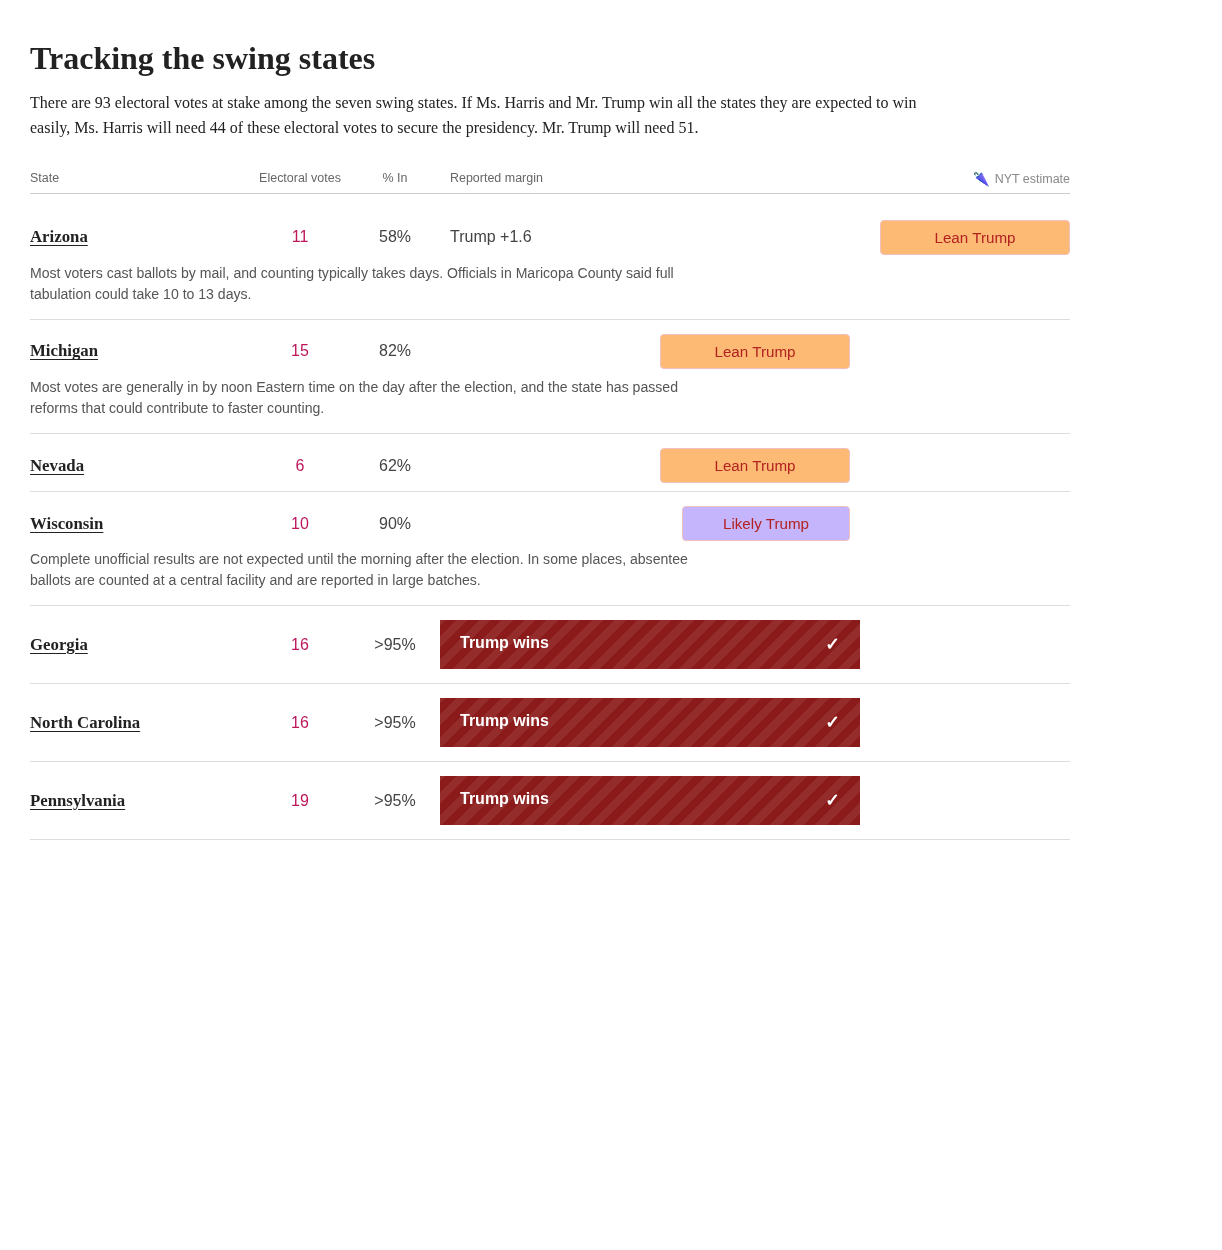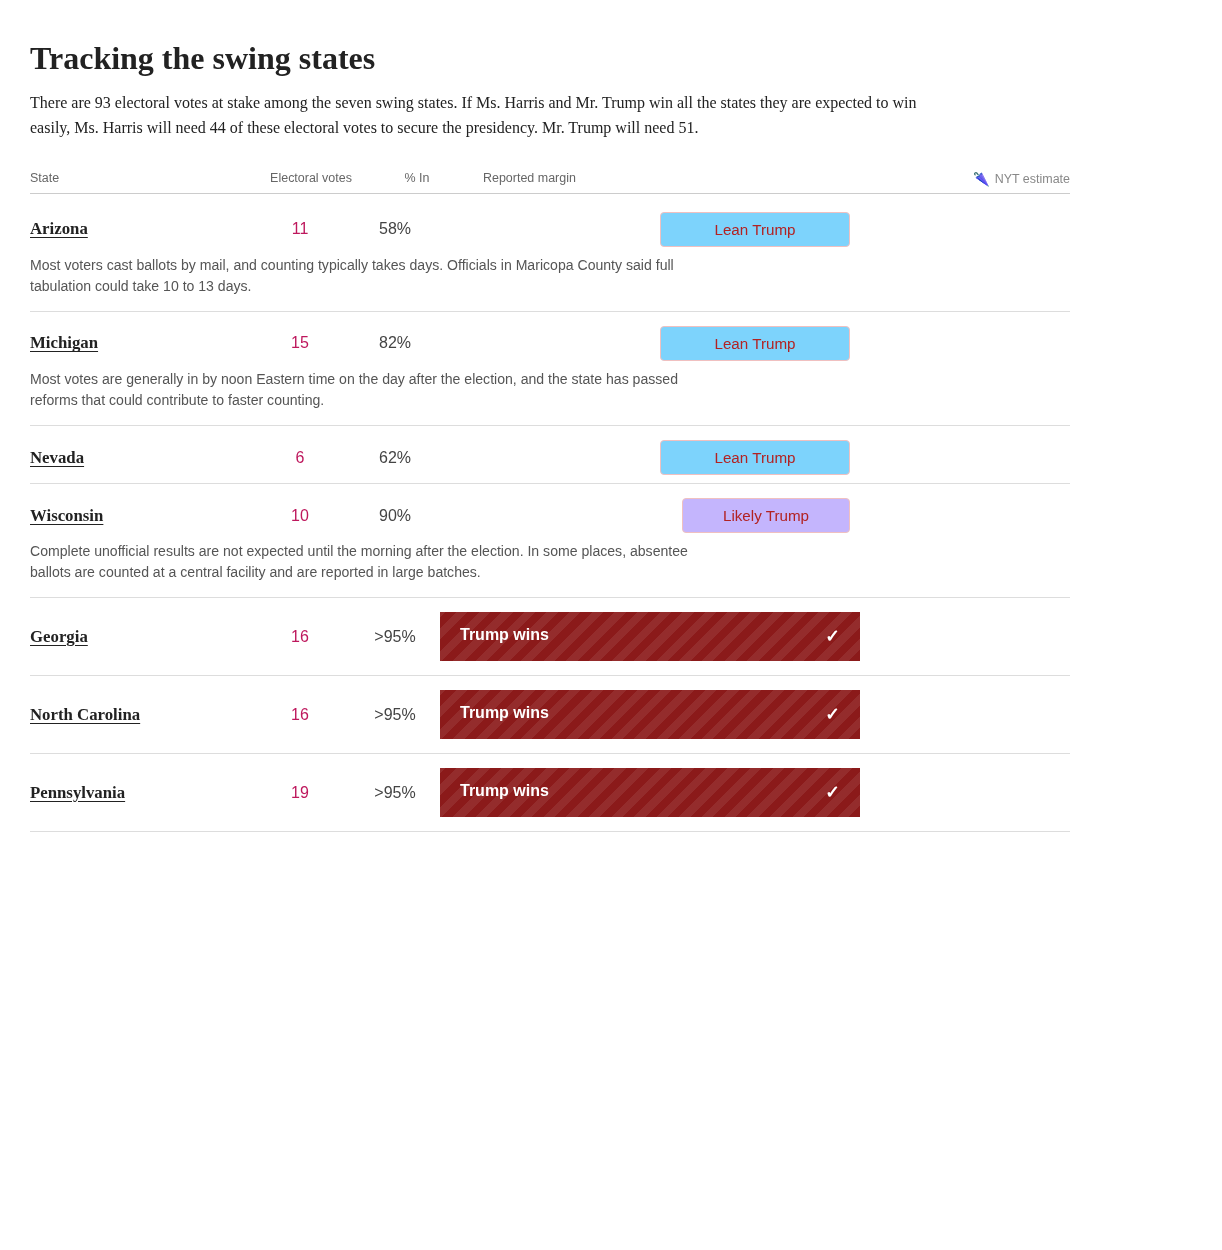--- a/index.html
+++ b/index.html
@@ -23,22 +23,21 @@
       line-height: 1.55;
       max-width: 900px;
       margin-bottom: 30px;
     }
 
     .table-header {
       display: grid;
       grid-template-columns: 220px 100px 90px 1fr 220px;
       border-bottom: 1px solid #ccc;
       padding-bottom: 6px;
-      margin-bottom: 4px;
-      gap: 11px;
+      margin-bottom: 12px;
     }
 
     .table-header .col-label {
       font-size: 0.78rem;
       color: #666;
       font-family: Arial, sans-serif;
     }
 
     .table-header .col-electoral {
       text-align: center;
@@ -114,21 +113,21 @@
       font-family: Arial, sans-serif;
       padding-left: 10px;
     }
 
     .state-estimate {
       display: flex;
       justify-content: flex-end;
     }
 
     .badge-lean-trump {
-      background-color: #7dd3fc;
+      background-color: #fdba74;
       color: #b22222;
       border: 1px solid #f0c0c0;
       border-radius: 4px;
       padding: 8px 18px;
       font-size: 0.95rem;
       font-family: Arial, sans-serif;
       font-weight: 500;
       white-space: nowrap;
       width: 190px;
       text-align: center;
@@ -224,20 +223,21 @@
     <span>NYT estimate</span>
   </div>
 </div>
 
 <div id="states-container">
     <div class="state-block">
       <div class="state-row">
         <div class="state-name">Arizona</div>
         <div class="state-electoral">11</div>
         <div class="state-pct">58%</div>
+        <div class="state-margin">Trump +1.6</div>
         <div class="state-estimate">
           <div class="badge-lean-trump">Lean Trump</div>
         </div>
       </div>
       <div class="state-note">Most voters cast ballots by mail, and counting typically takes days. Officials in Maricopa County said full tabulation could take 10 to 13 days.</div>
     </div>
     <div class="state-block">
       <div class="state-row">
         <div class="state-name">Michigan</div>
         <div class="state-electoral">15</div>

